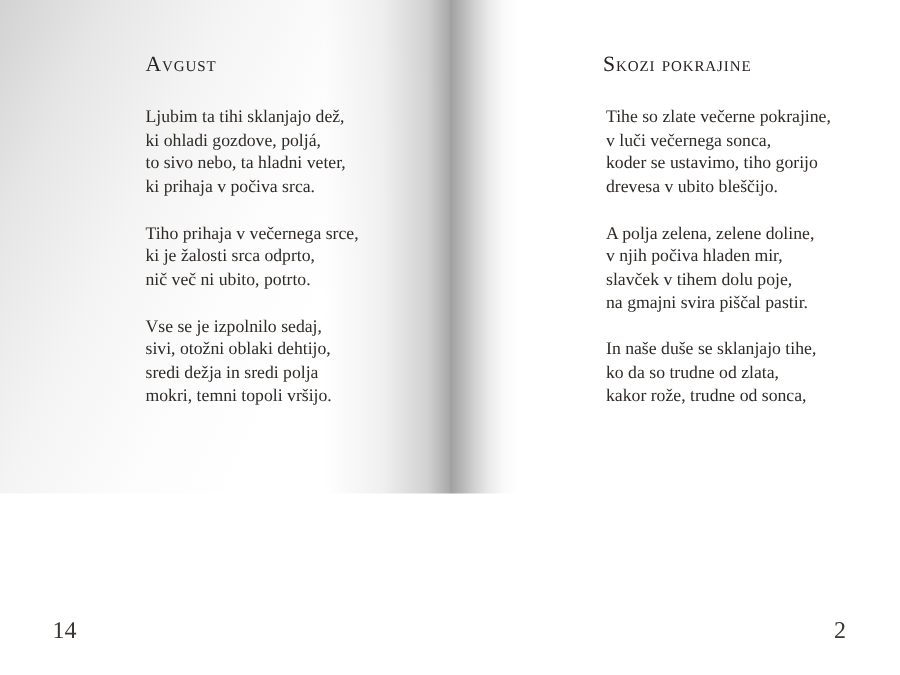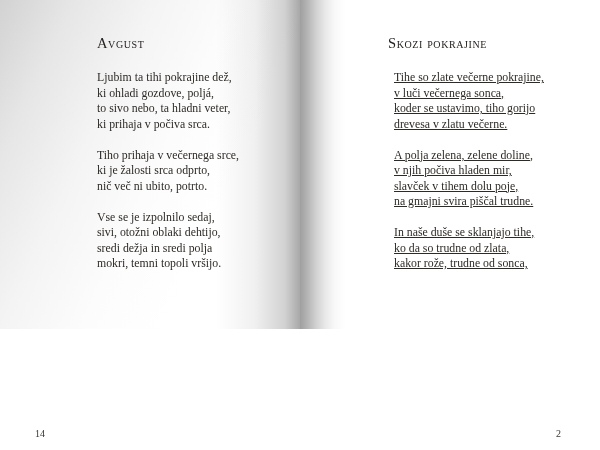--- a/index.html
+++ b/index.html
@@ -50,54 +50,54 @@
   }
   .poem-title {
     position: absolute;
     top: 35px;
     font-size: 14.5px;
     font-variant: small-caps;
     letter-spacing: 0.6px;
     color: #262220;
   }
   .page-left .poem-title { left: 97px; }
-  .page-right .poem-title { left: 88px; }
+  .page-right .poem-title { left: 102px; }
   .poem {
     position: absolute;
     top: 70px;
     font-size: 11.8px;
     line-height: 15.5px;
   }
   .page-left .poem { left: 97px; }
-  .page-right .poem { left: 94px; text-decoration: underline; }
+  .page-right .poem { left: 104px; }
   .stanza {
     margin: 0 0 15.5px 0;
   }
   .poem-line {
     white-space: nowrap;
   }
   .page-number {
     position: absolute;
-    top: 428px;
-    font-size: 10px;
+    top: 412px;
+    font-size: 16px;
     color: #3a3632;
   }
   .page-left .page-number { left: 35px; }
   .page-right .page-number { left: 256px; }
 </style>
 </head>
 <body>
 
 <div id="book-spread">
 
   <div class="page page-left">
     <div class="poem-title">Avgust</div>
     <div class="poem">
         <div class="stanza">
-          <div class="poem-line">Ljubim ta tihi pokrajine dež,</div>
+          <div class="poem-line">Ljubim ta tihi sklanjajo dež,</div>
           <div class="poem-line">ki ohladi gozdove, poljá,</div>
           <div class="poem-line">to sivo nebo, ta hladni veter,</div>
           <div class="poem-line">ki prihaja v počiva srca.</div>
         </div>
         <div class="stanza">
           <div class="poem-line">Tiho prihaja v večernega srce,</div>
           <div class="poem-line">ki je žalosti srca odprto,</div>
           <div class="poem-line">nič več ni ubito, potrto.</div>
         </div>
         <div class="stanza">
@@ -110,27 +110,27 @@
     <div class="page-number">14</div>
   </div>
 
   <div class="page page-right">
     <div class="poem-title">Skozi pokrajine</div>
     <div class="poem">
         <div class="stanza">
           <div class="poem-line">Tihe so zlate večerne pokrajine,</div>
           <div class="poem-line">v luči večernega sonca,</div>
           <div class="poem-line">koder se ustavimo, tiho gorijo</div>
-          <div class="poem-line">drevesa v zlatu večerne.</div>
+          <div class="poem-line">drevesa v ubito bleščijo.</div>
         </div>
         <div class="stanza">
           <div class="poem-line">A polja zelena, zelene doline,</div>
           <div class="poem-line">v njih počiva hladen mir,</div>
           <div class="poem-line">slavček v tihem dolu poje,</div>
-          <div class="poem-line">na gmajni svira piščal trudne.</div>
+          <div class="poem-line">na gmajni svira piščal pastir.</div>
         </div>
         <div class="stanza">
           <div class="poem-line">In naše duše se sklanjajo tihe,</div>
           <div class="poem-line">ko da so trudne od zlata,</div>
           <div class="poem-line">kakor rože, trudne od sonca,</div>
         </div>
       </div>
     <div class="page-number">2</div>
   </div>
 

